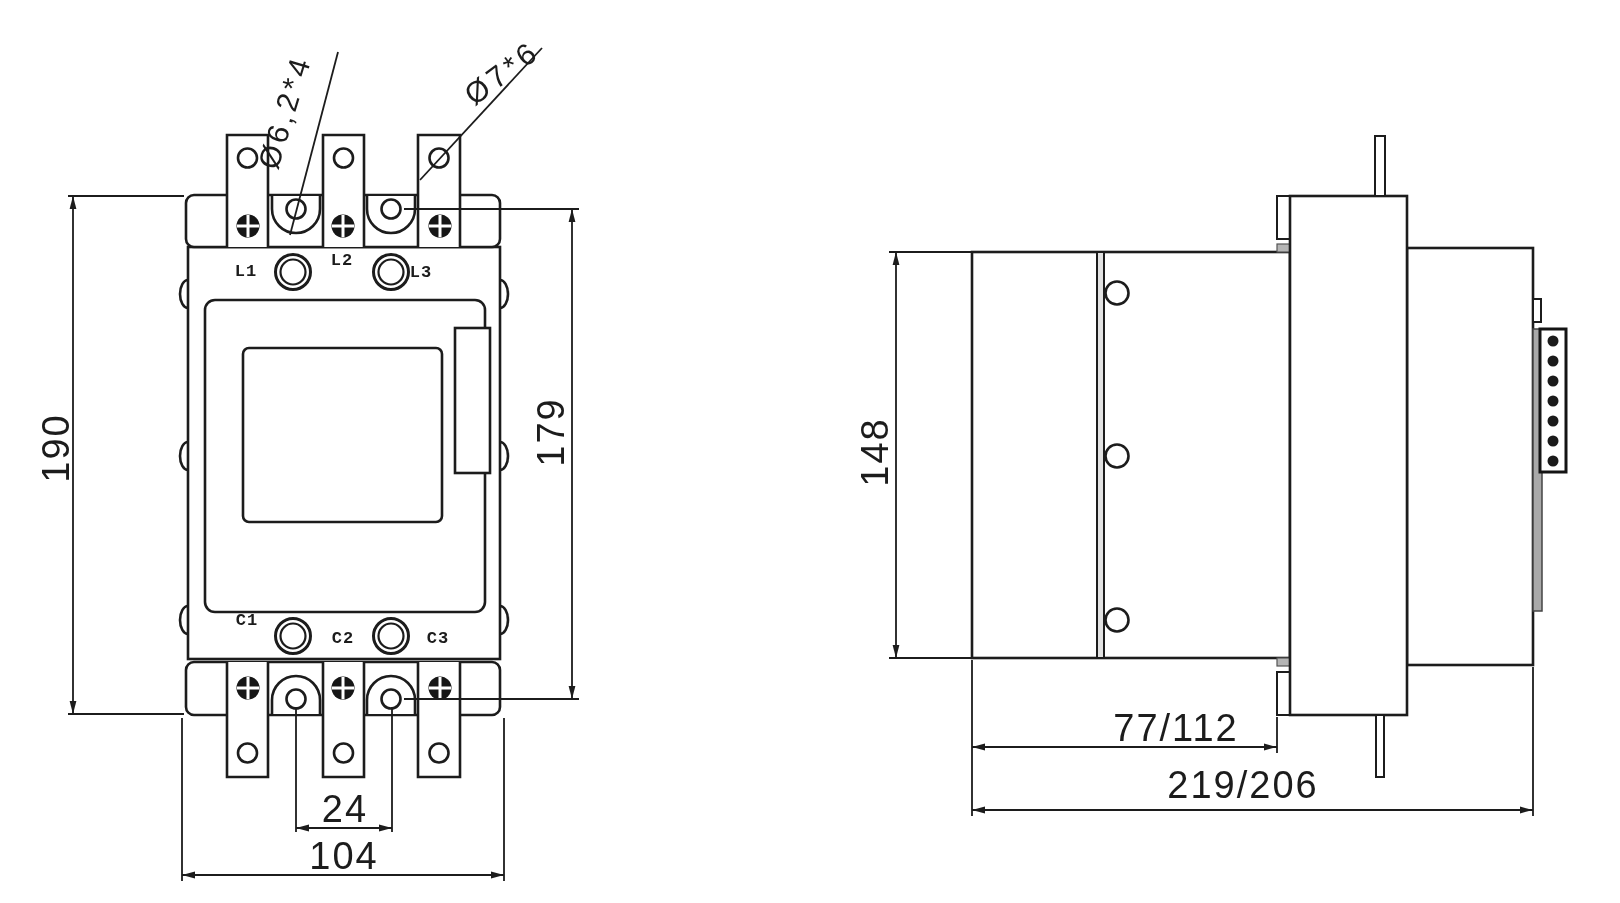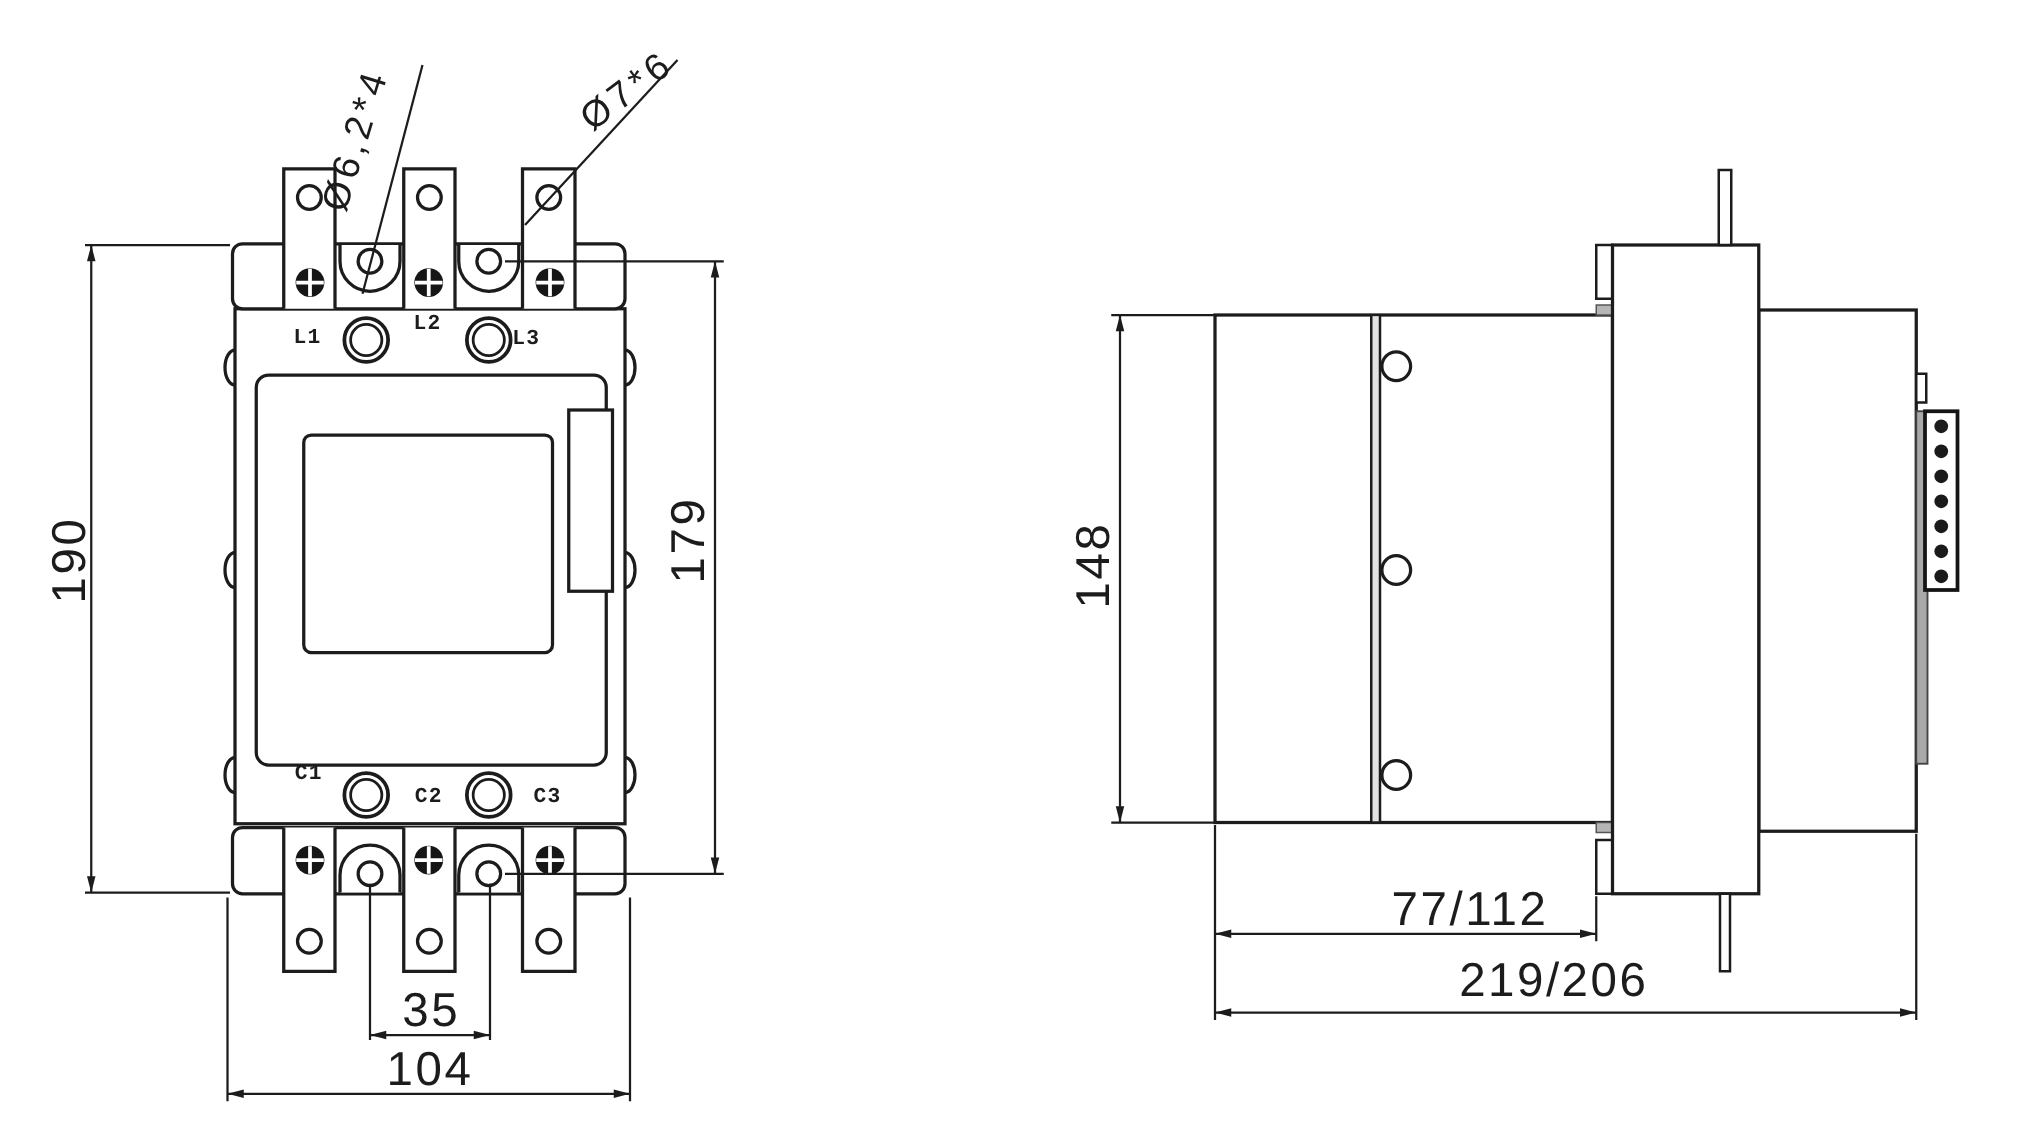--- a/index.html
+++ b/index.html
@@ -186,21 +186,21 @@
       <polygon class="arr" points="972,747 985,743.6 985,750.4"></polygon>
       <polygon class="arr" points="1277,747 1264,743.6 1264,750.4"></polygon>
       <polygon class="arr" points="972,810 985,806.6 985,813.4"></polygon>
       <polygon class="arr" points="1533,810 1520,806.6 1520,813.4"></polygon>
     </g>
   </svg>
 
   <div class="t dim-t rot90" style="left:56px;top:448px">190</div>
   <div class="t dim-t rot90" style="left:551px;top:432px">179</div>
   <div class="t dim-t" style="left:344px;top:856px">104</div>
-  <div class="t dim-t" style="left:345px;top:809px">35</div>
+  <div class="t dim-t" style="left:345px;top:809px">24</div>
 
   <div class="t leader-t rot73" style="left:285px;top:112px">Ø6,2*4</div>
   <div class="t leader-t rot37" style="left:502px;top:73px">Ø7*6</div>
 
   <div class="t term" style="left:246px;top:271px">L1</div>
   <div class="t term" style="left:342px;top:260px">L2</div>
   <div class="t term" style="left:421px;top:272px">L3</div>
   <div class="t term" style="left:247px;top:620px">C1</div>
   <div class="t term" style="left:343px;top:638px">C2</div>
   <div class="t term" style="left:438px;top:638px">C3</div>

